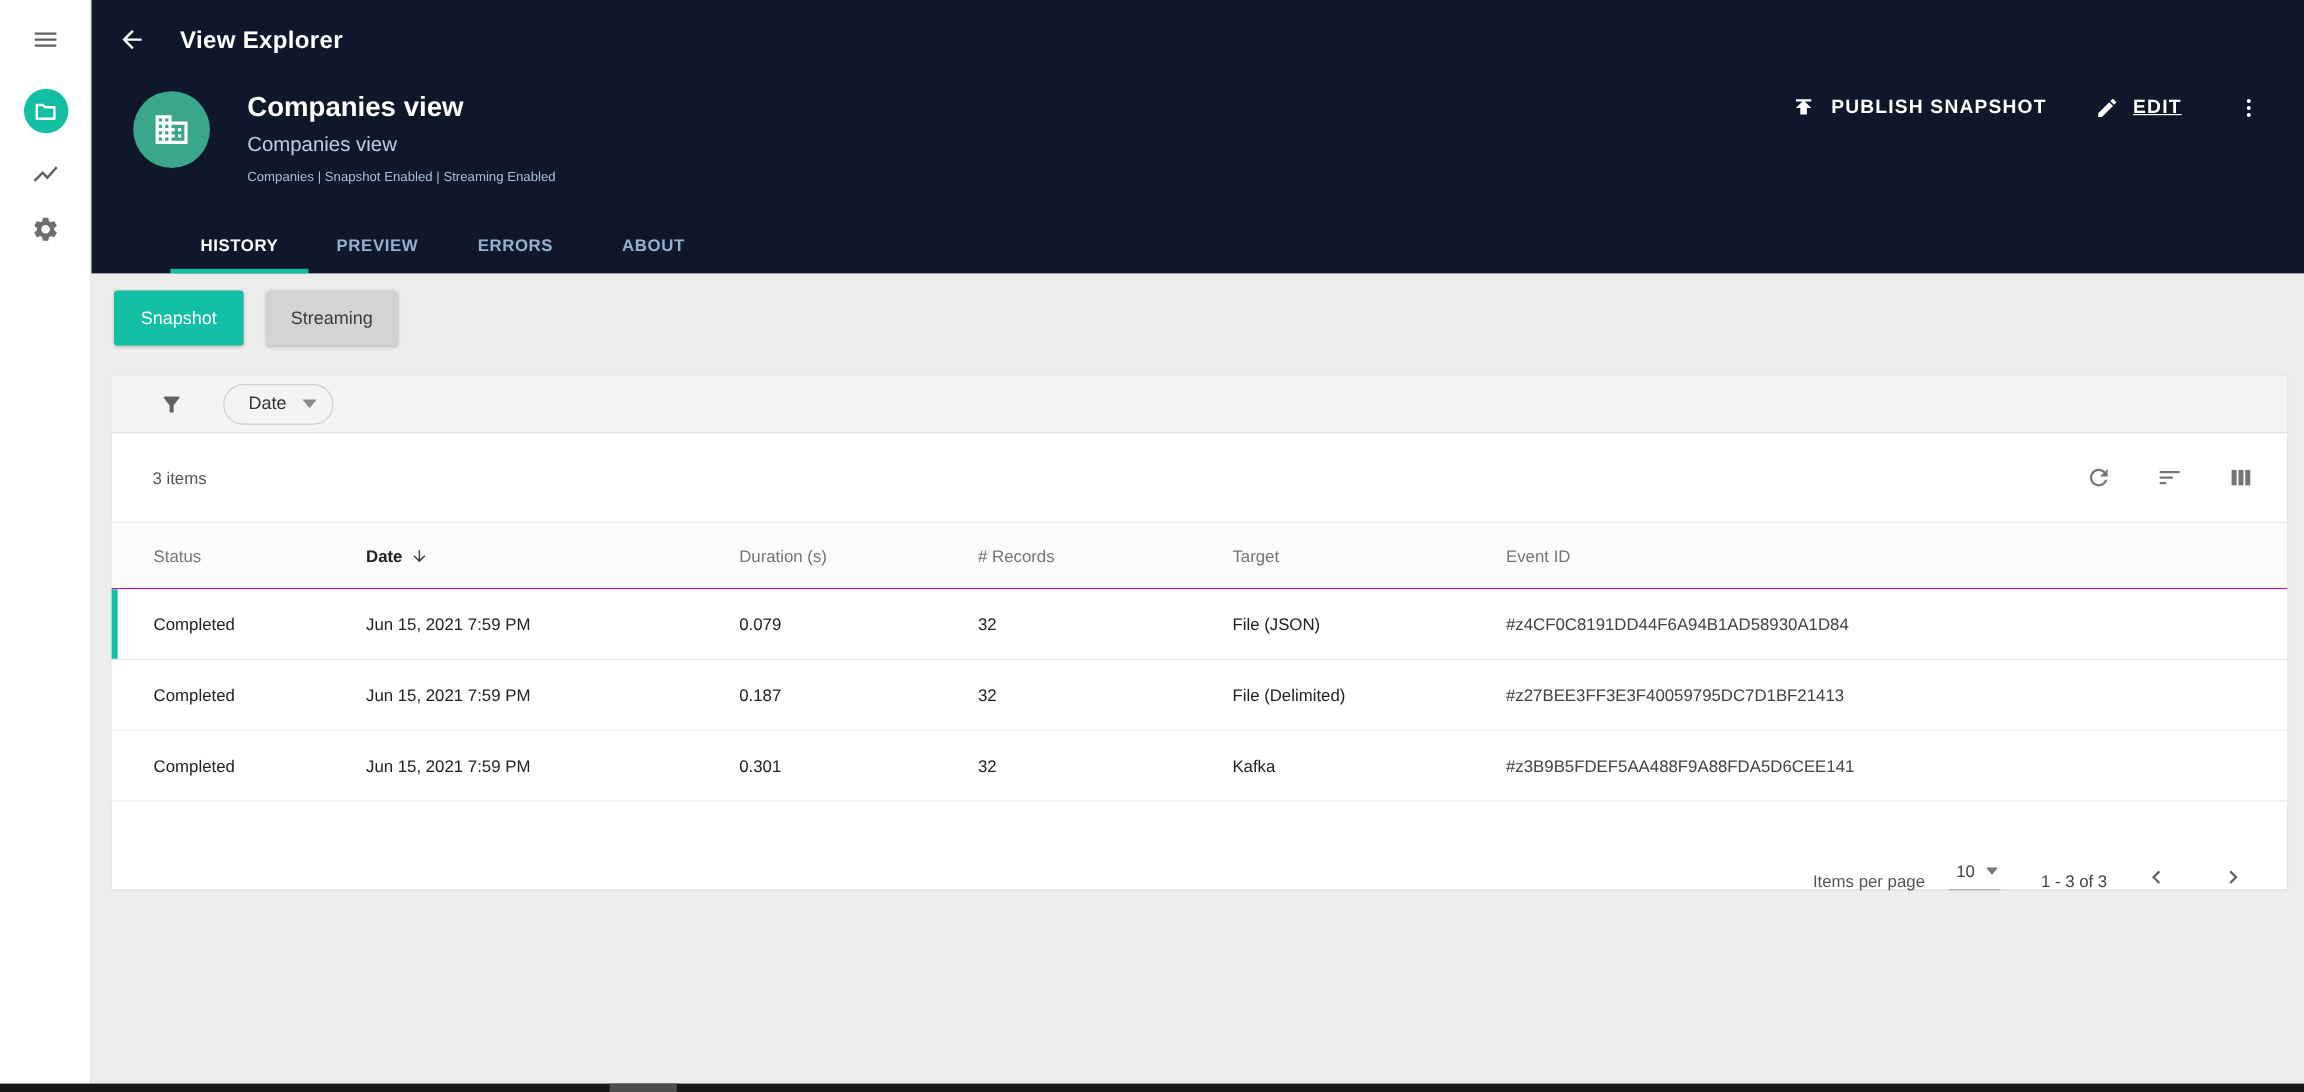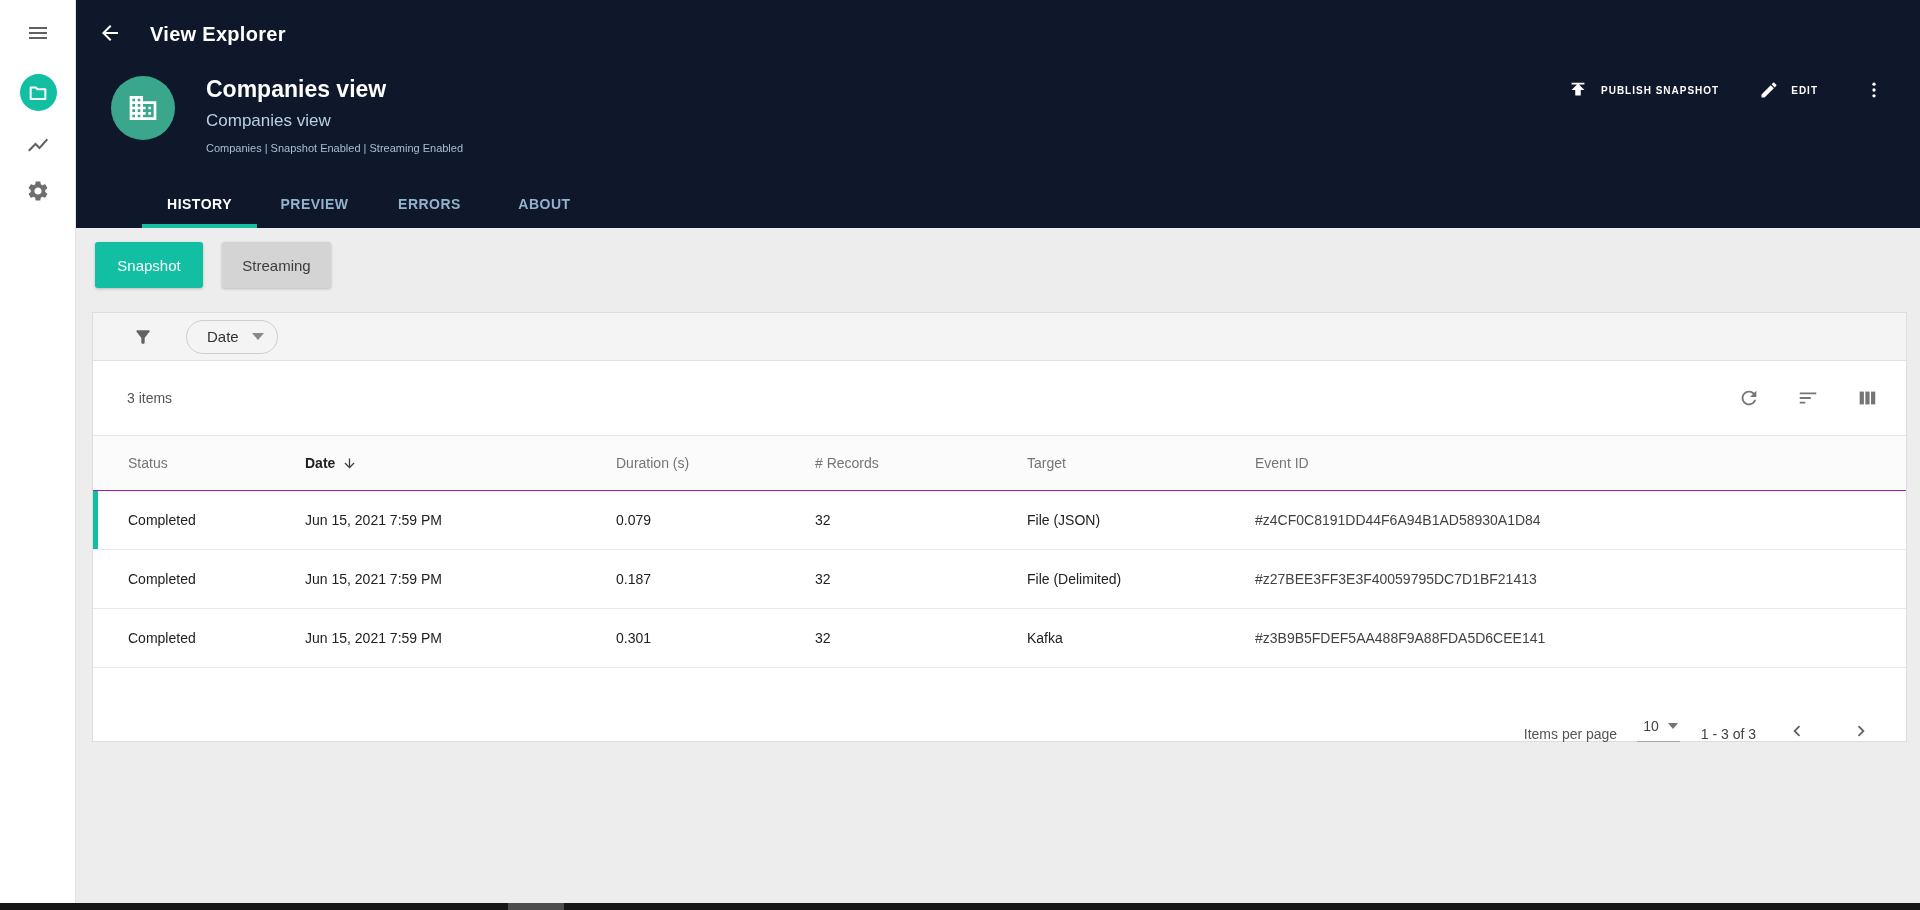--- a/index.html
+++ b/index.html
@@ -23,23 +23,23 @@
   .app-title { position:absolute; left:74px; top:23px; color:#fff; font-size:20px;
                font-weight:bold; letter-spacing:.3px; }
   .avatar { position:absolute; left:35px; top:76px; width:64px; height:64px; border-radius:50%;
             background:#3aa78c; display:flex; align-items:center; justify-content:center; color:#fff; }
   .entity-title    { position:absolute; left:130px; top:76px;  color:#ffffff; font-size:23px; font-weight:bold; }
   .entity-subtitle { position:absolute; left:130px; top:111px; color:#b9cfe3; font-size:17px; }
   .entity-meta     { position:absolute; left:130px; top:142px; color:#a5bfd8; font-size:11px; }
 
   .actions { position:absolute; right:36px; top:74px; height:32px; display:flex;
              align-items:center; color:#ffffff; }
-  .action-btn { display:flex; align-items:center; gap:12px; font-size:10px; font-weight:bold;
+  .action-btn { display:flex; align-items:center; gap:12px; font-size:16px; font-weight:bold;
                 letter-spacing:1px; cursor:pointer; white-space:nowrap; }
-  .action-edit { margin-left:40px; }
+  .action-edit { margin-left:40px;text-decoration:underline; }
   .kebab { margin-left:46px; cursor:pointer; display:flex; align-items:center; }
 
   .tabs { position:absolute; left:66px; bottom:0; height:48px; display:flex; }
   .tab { width:115px; height:48px; display:flex; align-items:center; justify-content:center;
          font-size:14px; font-weight:bold; letter-spacing:.5px; color:#93b2cd;
          position:relative; cursor:pointer; }
   .tab.active { color:#ffffff; }
   .tab.active::after { content:""; position:absolute; left:0; right:0; bottom:0;
                        height:4px; background:#14c0a2; }
 
@@ -82,21 +82,21 @@
          position:relative; cursor:pointer; background:#fff; }
   .row.first::before { content:""; position:absolute; left:0; top:0; bottom:0; width:5px; background:#12bfa2; }
   .cell-event { color:#424242; }
 
   .pagination { height:74px; display:flex; align-items:flex-end; justify-content:flex-end;
                 padding-right:34px; color:#424242; font-size:14px; }
   .ipp-label { color:#555; }
   .page-size { margin-left:20px; display:flex; align-items:center; gap:9px; padding:6px 2px 7px 6px;
                border-bottom:1px solid #ababab; cursor:pointer; }
   .page-size .caret-down { border-top-color:#757575; border-left-width:5px; border-right-width:5px; border-top-width:6px; }
-  .page-range { margin-left:21px; }
+  .page-range { margin-left:34px; }
   .pg-chev { margin-left:30px; color:#616161; display:flex; cursor:pointer; }
   .pg-next { margin-left:42px; }
 
   
   .bottom-bar { position:absolute; left:0; bottom:0; width:1920px; height:7px; background:#161616; z-index:7; }
   .bottom-thumb { position:absolute; left:508px; top:0; width:56px; height:7px; background:#4c4c4c; cursor:pointer; }
 
   svg { display:block; }
 </style>
 </head>

